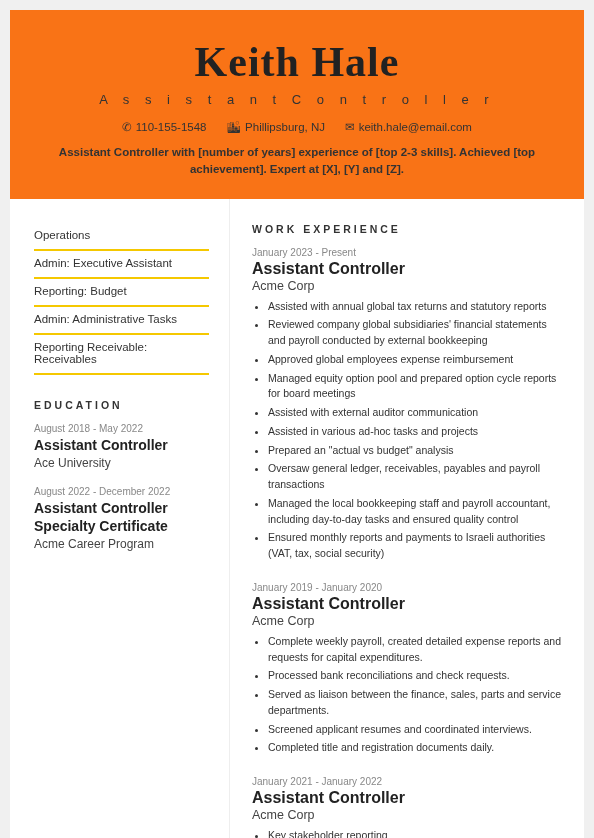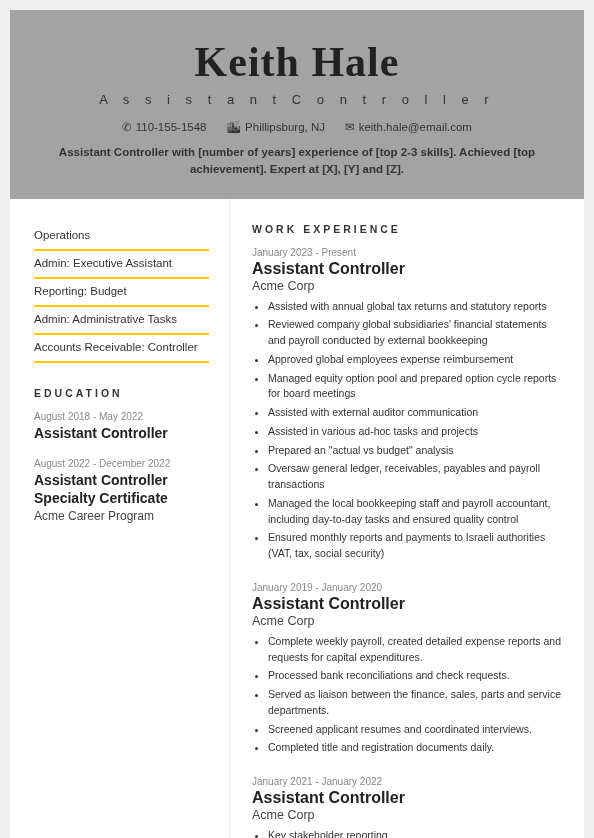--- a/index.html
+++ b/index.html
@@ -12,21 +12,21 @@
       min-height: 100vh;
       padding: 10px;
     }
     .resume {
       width: 594px;
       min-height: 838px;
       background: #ffffff;
       position: relative;
     }
     .header {
-      background: #a3a3a3;
+      background: #f97316;
       padding: 28px 30px 20px 30px;
       text-align: center;
     }
     .header-name {
       font-size: 42px;
       font-weight: 700;
       color: #222;
       font-family: 'Georgia', serif;
       letter-spacing: 1px;
       margin-bottom: 6px;
@@ -179,29 +179,30 @@
   <div class="body">
 
     <div class="left-col">
 
       <div>
         <div>
           <div class="skill-item">Operations</div>
           <div class="skill-item">Admin: Executive Assistant</div>
           <div class="skill-item">Reporting: Budget</div>
           <div class="skill-item">Admin: Administrative Tasks</div>
-          <div class="skill-item">Accounts Receivable: Controller</div>
+          <div class="skill-item">Reporting Receivable: Receivables</div>
         </div>
       </div>
 
       <div class="education-section">
         <div class="section-title">EDUCATION</div>
         <div class="edu-entry">
           <div class="edu-date">August 2018 - May 2022</div>
           <div class="edu-degree">Assistant Controller</div>
+          <div class="edu-institution">Ace University</div>
         </div>
         <div class="edu-entry">
           <div class="edu-date">August 2022 - December 2022</div>
           <div class="edu-degree">Assistant Controller Specialty Certificate</div>
           <div class="edu-institution">Acme Career Program</div>
         </div>
       </div>
     </div>
 
     <div class="right-col">

